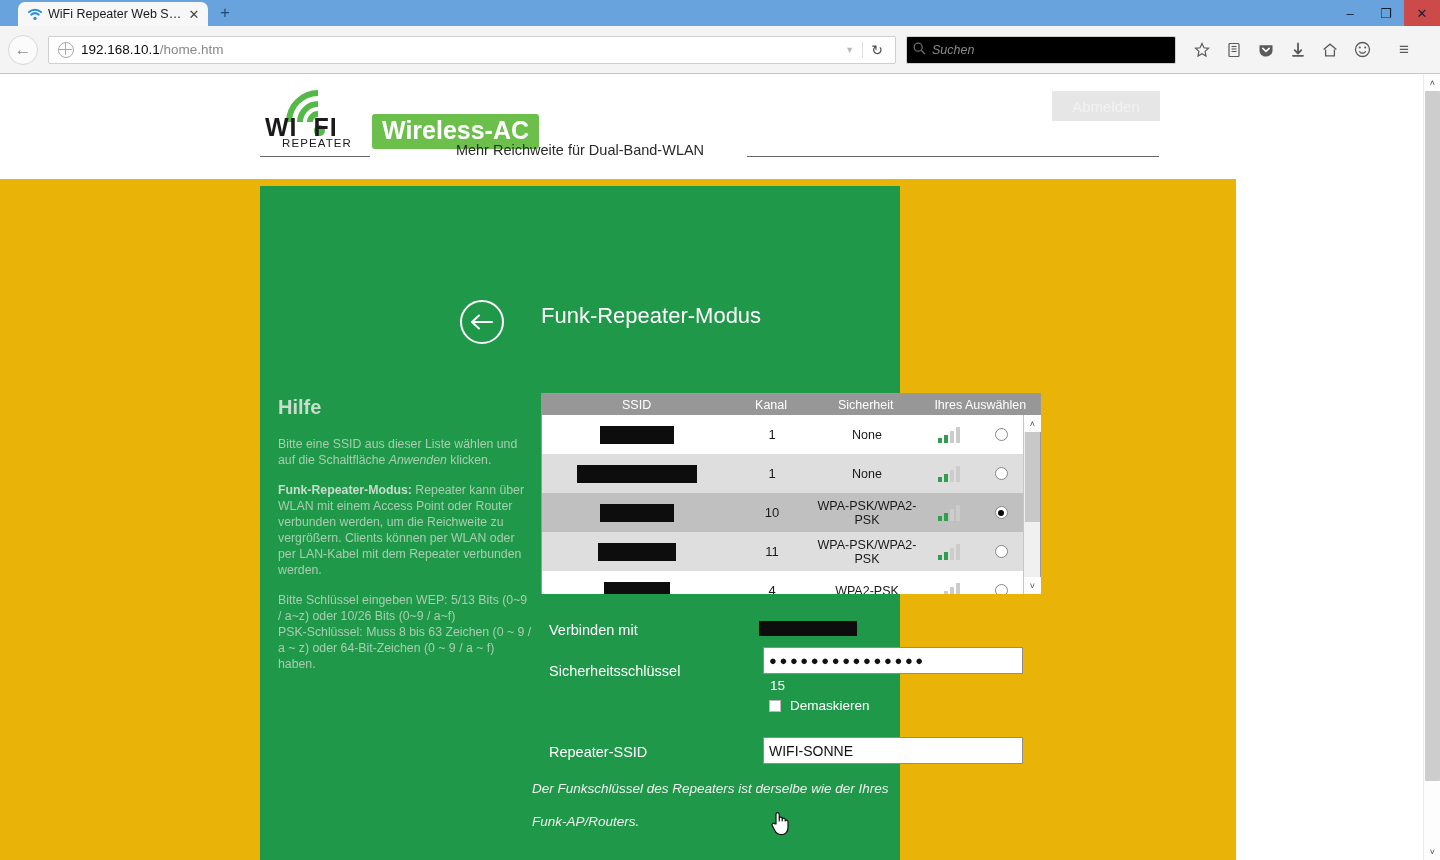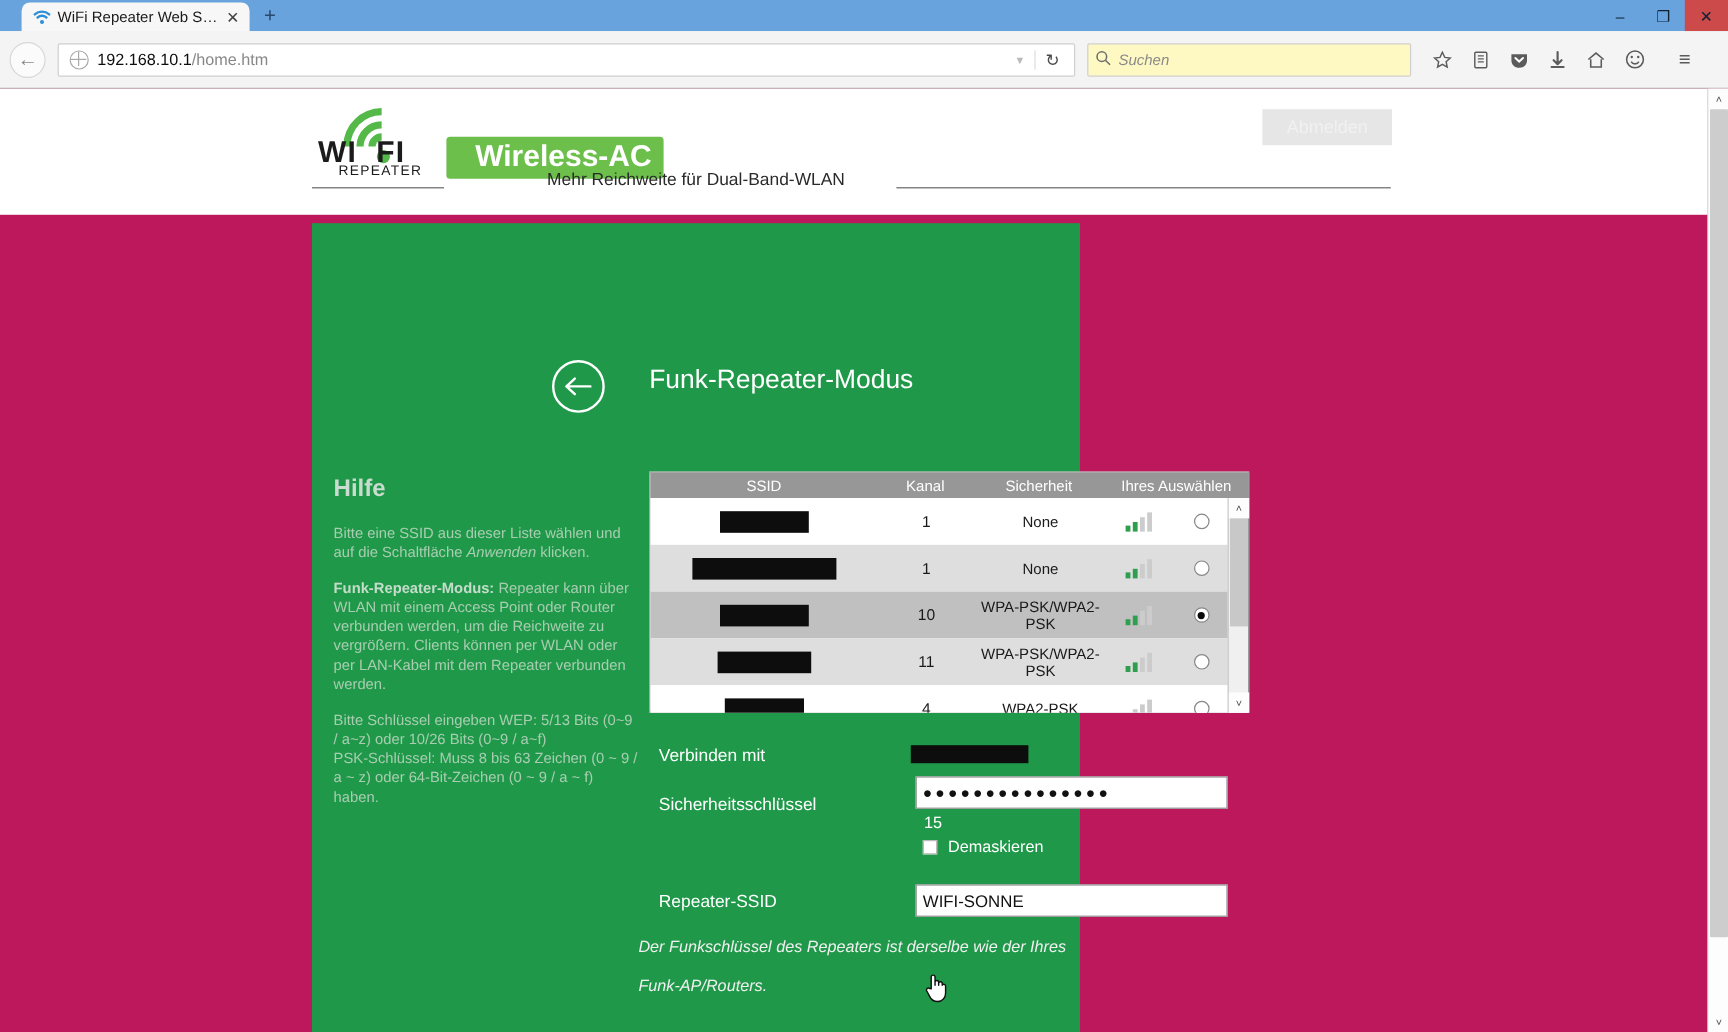--- a/index.html
+++ b/index.html
@@ -63,36 +63,36 @@
   }
   .globe-icon:after {
     content: ""; position: absolute; left: 5.6px; top: 0; width: 1.6px; height: 12.8px; background: #a9a9a9;
   }
   #url-text { font-size: 13.5px; color: #0e0e0e; flex: 1; }
   #url-text .path { color: #888; }
   #url-dropdown { color: #b9b9b9; font-size: 9px; padding: 0 8px; }
   #url-reload { color: #4a4a4a; font-size: 14px; padding: 0 8px; border-left: 1px solid #dcdcdc; }
   #searchbar {
     margin-left: 10px; width: 270px; height: 28px;
-    background: #fef9c3; border: 1px solid #cfcfcf; border-radius: 2px;
+    background: #000000; border: 1px solid #cfcfcf; border-radius: 2px;
     display: flex; align-items: center; padding: 0 6px;
   }
   #searchbar .mag { color: #777; font-size: 12px; margin-right: 6px; }
   #search-placeholder { font-size: 12.5px; color: #8a8a8a; font-style: italic; }
   .navicons { display: flex; align-items: center; margin-left: 10px; }
   .navicon {
     width: 32px; height: 32px; display: flex; align-items: center; justify-content: center;
     color: #5b5b5b; font-size: 15px;
   }
   #menu-icon { margin-left: 10px; font-size: 17px; }
 
   
   #page {
-    position: absolute; top: 74px; left: 0; width: 1440px; height: 786px;
-    background: #be185d; overflow: hidden;
+    position: absolute; top: 74px; left: 0; width: 1236px; height: 786px;
+    background: #eab308; overflow: hidden;
   }
   #page-scrollbar {
     position: absolute; top: 74px; right: 0; width: 17px; height: 786px;
     background: #fdfdfd; border-left: 1px solid #ececec;
   }
   .sb-arrow {
     width: 17px; height: 17px; display: flex; align-items: center; justify-content: center;
     font-size: 9px; color: #4c4c4c; background: #fdfdfd;
   }
   #page-sb-thumb {
@@ -124,21 +124,21 @@
     font-size: 25px; font-weight: bold; letter-spacing: 1px; color: #1b1b1b;
   }
   #wifi-text .gap { color: transparent; }
   #repeater-text {
     position: absolute; left: 22px; top: 58px; font-size: 11.5px; font-weight: normal;
     letter-spacing: 1.1px; color: #1b1b1b;
   }
   #brand-badge {
     position: absolute; left: 112px; top: 35px;
     background: #6cbf4a; color: #fff; font-size: 25px; font-weight: bold;
-    padding: 2px 10px 4px 24px; border-radius: 3px;
+    padding: 2px 10px 4px 10px; border-radius: 3px;
   }
   #tagline {
     position: absolute; left: 0; top: 68px; width: 1160px; text-align: center;
     font-size: 14.5px; color: #2a2a2a;
   }
   #rule-left  { position: absolute; left: 260px; top: 82px; width: 110px; height: 1px; background: #666; }
   #rule-right { position: absolute; left: 747px; top: 82px; width: 412px; height: 1px; background: #666; }
   #logout-button {
     position: absolute; left: 1052px; top: 17px; width: 108px; height: 30px;
     background: #e6e6e6; color: #f1f1f1; font-size: 15px;

